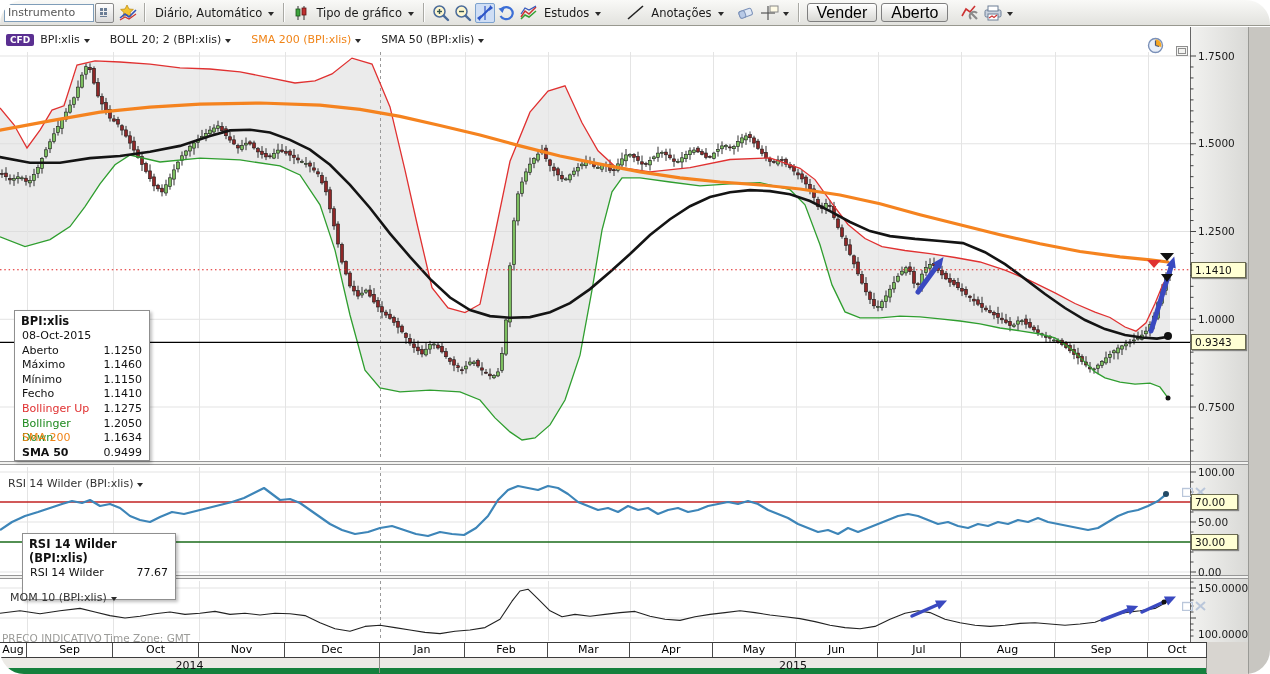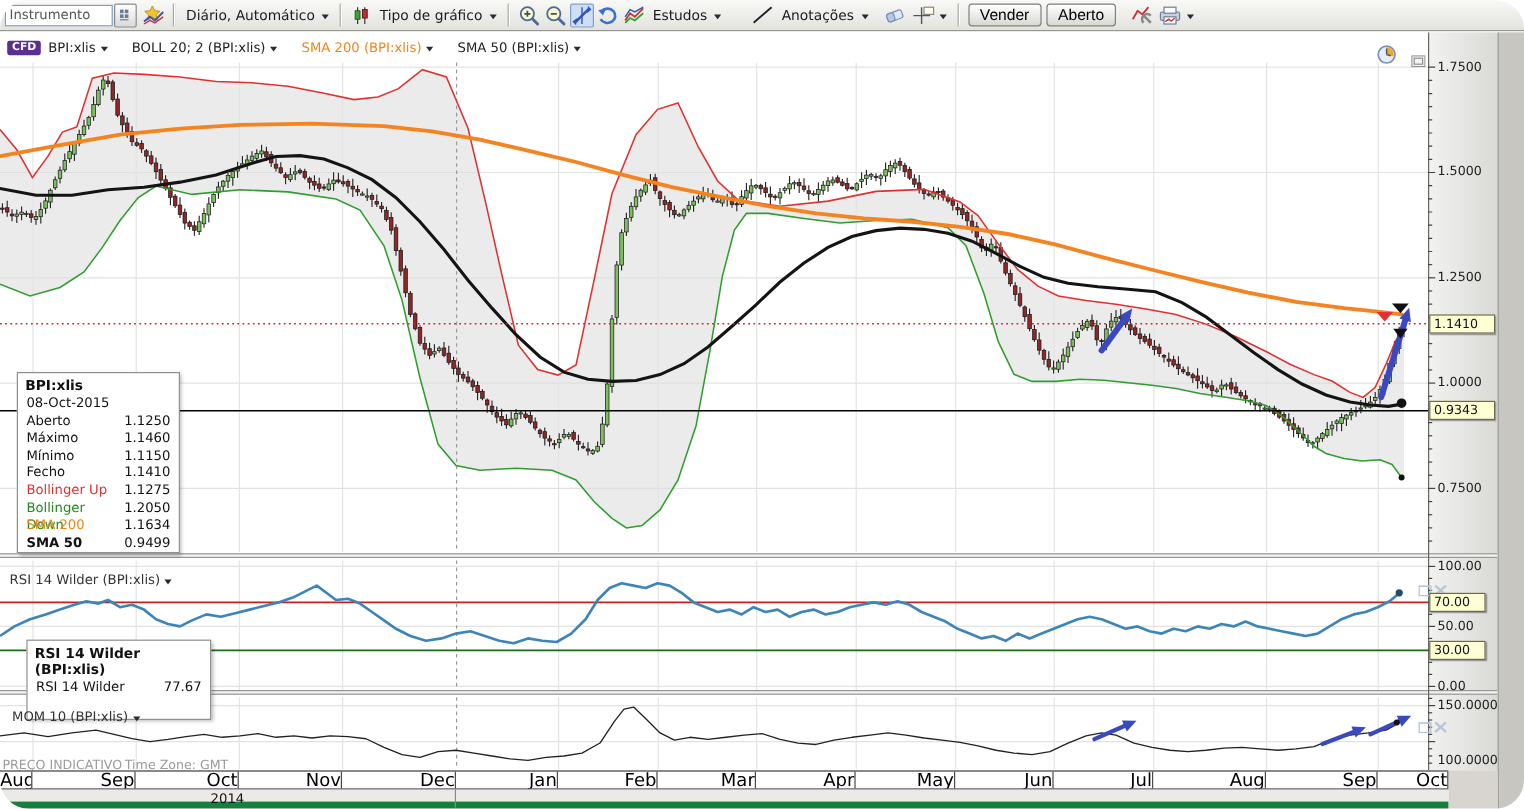--- a/index.html
+++ b/index.html
@@ -14,21 +14,21 @@
   .tlabel{margin:0 2px 0 4px;white-space:nowrap;}
   .dd{width:0;height:0;border-left:3.5px solid transparent;border-right:3.5px solid transparent;
       border-top:4px solid #2a2a2a;margin:2px 4px 0 4px;}
   .ticon{width:20px;height:20px;display:flex;align-items:center;justify-content:center;margin:0 1px;flex:0 0 auto;}
   .ticon.pressed{background:#cfdef5;border:1px solid #7da2ce;border-radius:2px;box-sizing:border-box;}
   .tinput{width:82px;height:16px;border:1px solid #7f9db9;font-size:11px;color:#555;padding:0 3px;
           font-family:"DejaVu Sans",sans-serif;background:#fff;}
   .tminibtn{width:17px;height:18px;border:1px solid #8a8a8a;border-radius:2px;margin-left:1px;
             background:linear-gradient(#fff,#d9d9d9);display:flex;align-items:center;justify-content:center;}
   .tbtn{border:1px solid #7f7f7f;border-radius:3px;background:linear-gradient(#ffffff,#d8d8d4);
-        height:19px;padding:0 9px;font-size:13px;display:flex;align-items:center;margin:0 2px;
+        height:19px;padding:0 9px;font-size:16px;display:flex;align-items:center;margin:0 2px;
         box-shadow:inset 0 1px 0 #fff;color:#000;}
   
   .chart-bg{position:absolute;left:0;top:27px;width:1190px;height:615px;background:#fff;}
   .gutter{position:absolute;left:1190px;top:27px;width:58px;height:615px;
           background:linear-gradient(to right,#f2f2f0,#d9d9d6);}
   .rstrip{position:absolute;left:1248px;top:27px;width:22px;height:647px;background:#c8c6c1;border-left:1px solid #9a9a96;box-sizing:border-box;}
   .br-fill{position:absolute;left:1207px;top:642px;width:41px;height:32px;background:#d8d5d0;}
   .sepA{position:absolute;left:0;width:1248px;height:4px;border-top:1px solid #979797;border-bottom:1px solid #979797;background:#f2f2f0;box-sizing:border-box;}
   svg.overlay{position:absolute;left:0;top:0;}
   
@@ -42,21 +42,21 @@
   .tip .ttl{font-weight:bold;padding:3px 6px 1px 6px;font-size:11.5px;}
   .tiprow{display:flex;justify-content:space-between;padding:0 7px;height:14.6px;line-height:14.6px;}
   
   .axlab{position:absolute;font-size:10.5px;color:#1a1a1a;left:1198px;white-space:nowrap;}
   .axbox{position:absolute;left:1191px;height:14px;background:#ffffd4;border:1px solid #69694f;
          box-shadow:1px 1px 1px rgba(0,0,0,.4);font-size:10.5px;color:#111;line-height:14px;padding-left:3px;}
   
   .mrow{position:absolute;left:0;top:642px;width:1207px;height:16px;background:#fff;box-sizing:border-box;
         border-top:1px solid #3c3c3c;border-bottom:1px solid #3c3c3c;}
   .mcell{position:absolute;top:0;height:14px;border-right:1px solid #4a4a4a;box-sizing:border-box;
-         font-size:15px;color:#000;text-align:right;line-height:14px;overflow:hidden;}
+         font-size:11px;color:#000;text-align:center;line-height:14px;overflow:hidden;}
   .yrow{position:absolute;left:0;top:658px;width:1207px;height:16px;background:#eceae6;box-sizing:border-box;border-bottom:6px solid #15803d;}
   .ycell{position:absolute;top:0;height:15px;border-right:1px solid #8a8a85;box-sizing:border-box;
          font-size:11px;color:#111;text-align:center;line-height:15px;}
   .status{position:absolute;font-size:10.5px;color:#9b9b98;}
   .micon{position:absolute;}
 </style>
 </head>
 <body>
 
 <div class="screen">
@@ -1076,14 +1076,15 @@
       <div class="mcell" style="left: 630px; width: 83px;">Apr</div>
       <div class="mcell" style="left: 713px; width: 83px;">May</div>
       <div class="mcell" style="left: 796px; width: 82px;">Jun</div>
       <div class="mcell" style="left: 878px; width: 83px;">Jul</div>
       <div class="mcell" style="left: 961px; width: 94px;">Aug</div>
       <div class="mcell" style="left: 1055px; width: 93px;">Sep</div>
       <div class="mcell" style="left: 1148px; width: 59px;">Oct</div>
     </div>
   <div class="yrow" id="year-row">
       <div class="ycell" style="left: 0px; width: 380px;">2014</div>
+      <div class="ycell" style="left: 380px; width: 827px;">2015</div>
     </div>
 </div>
 
 </body></html>

